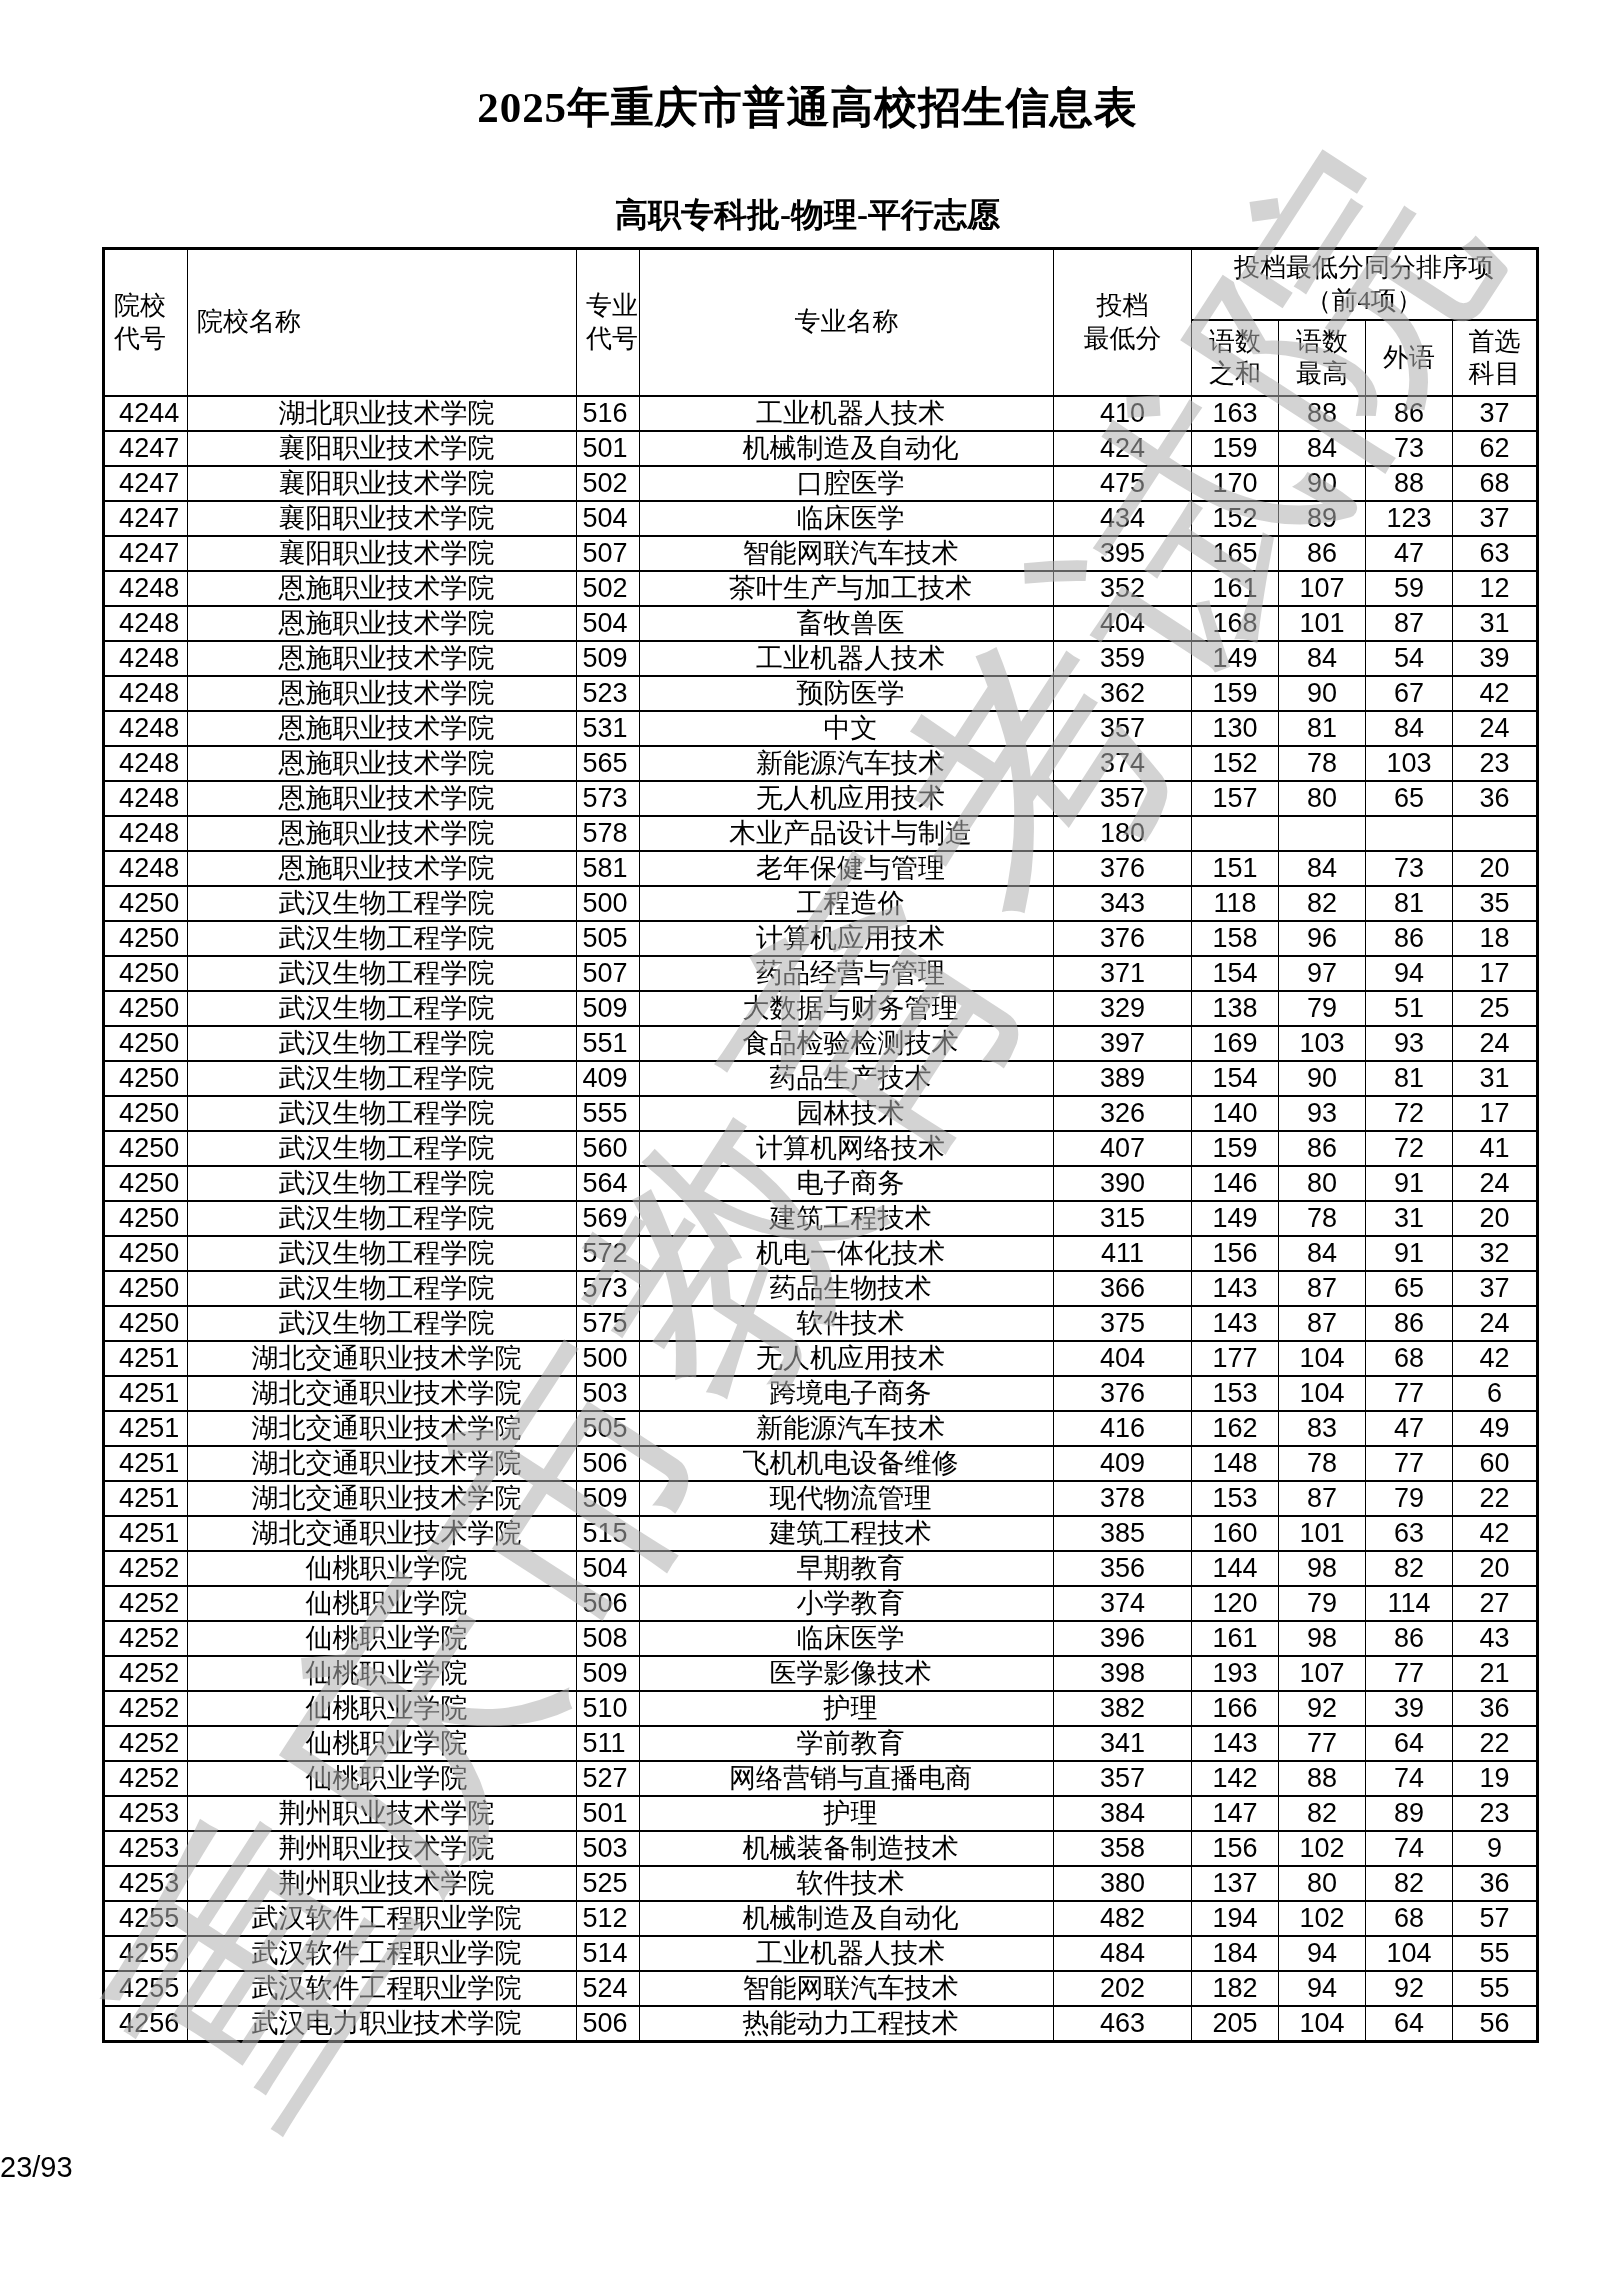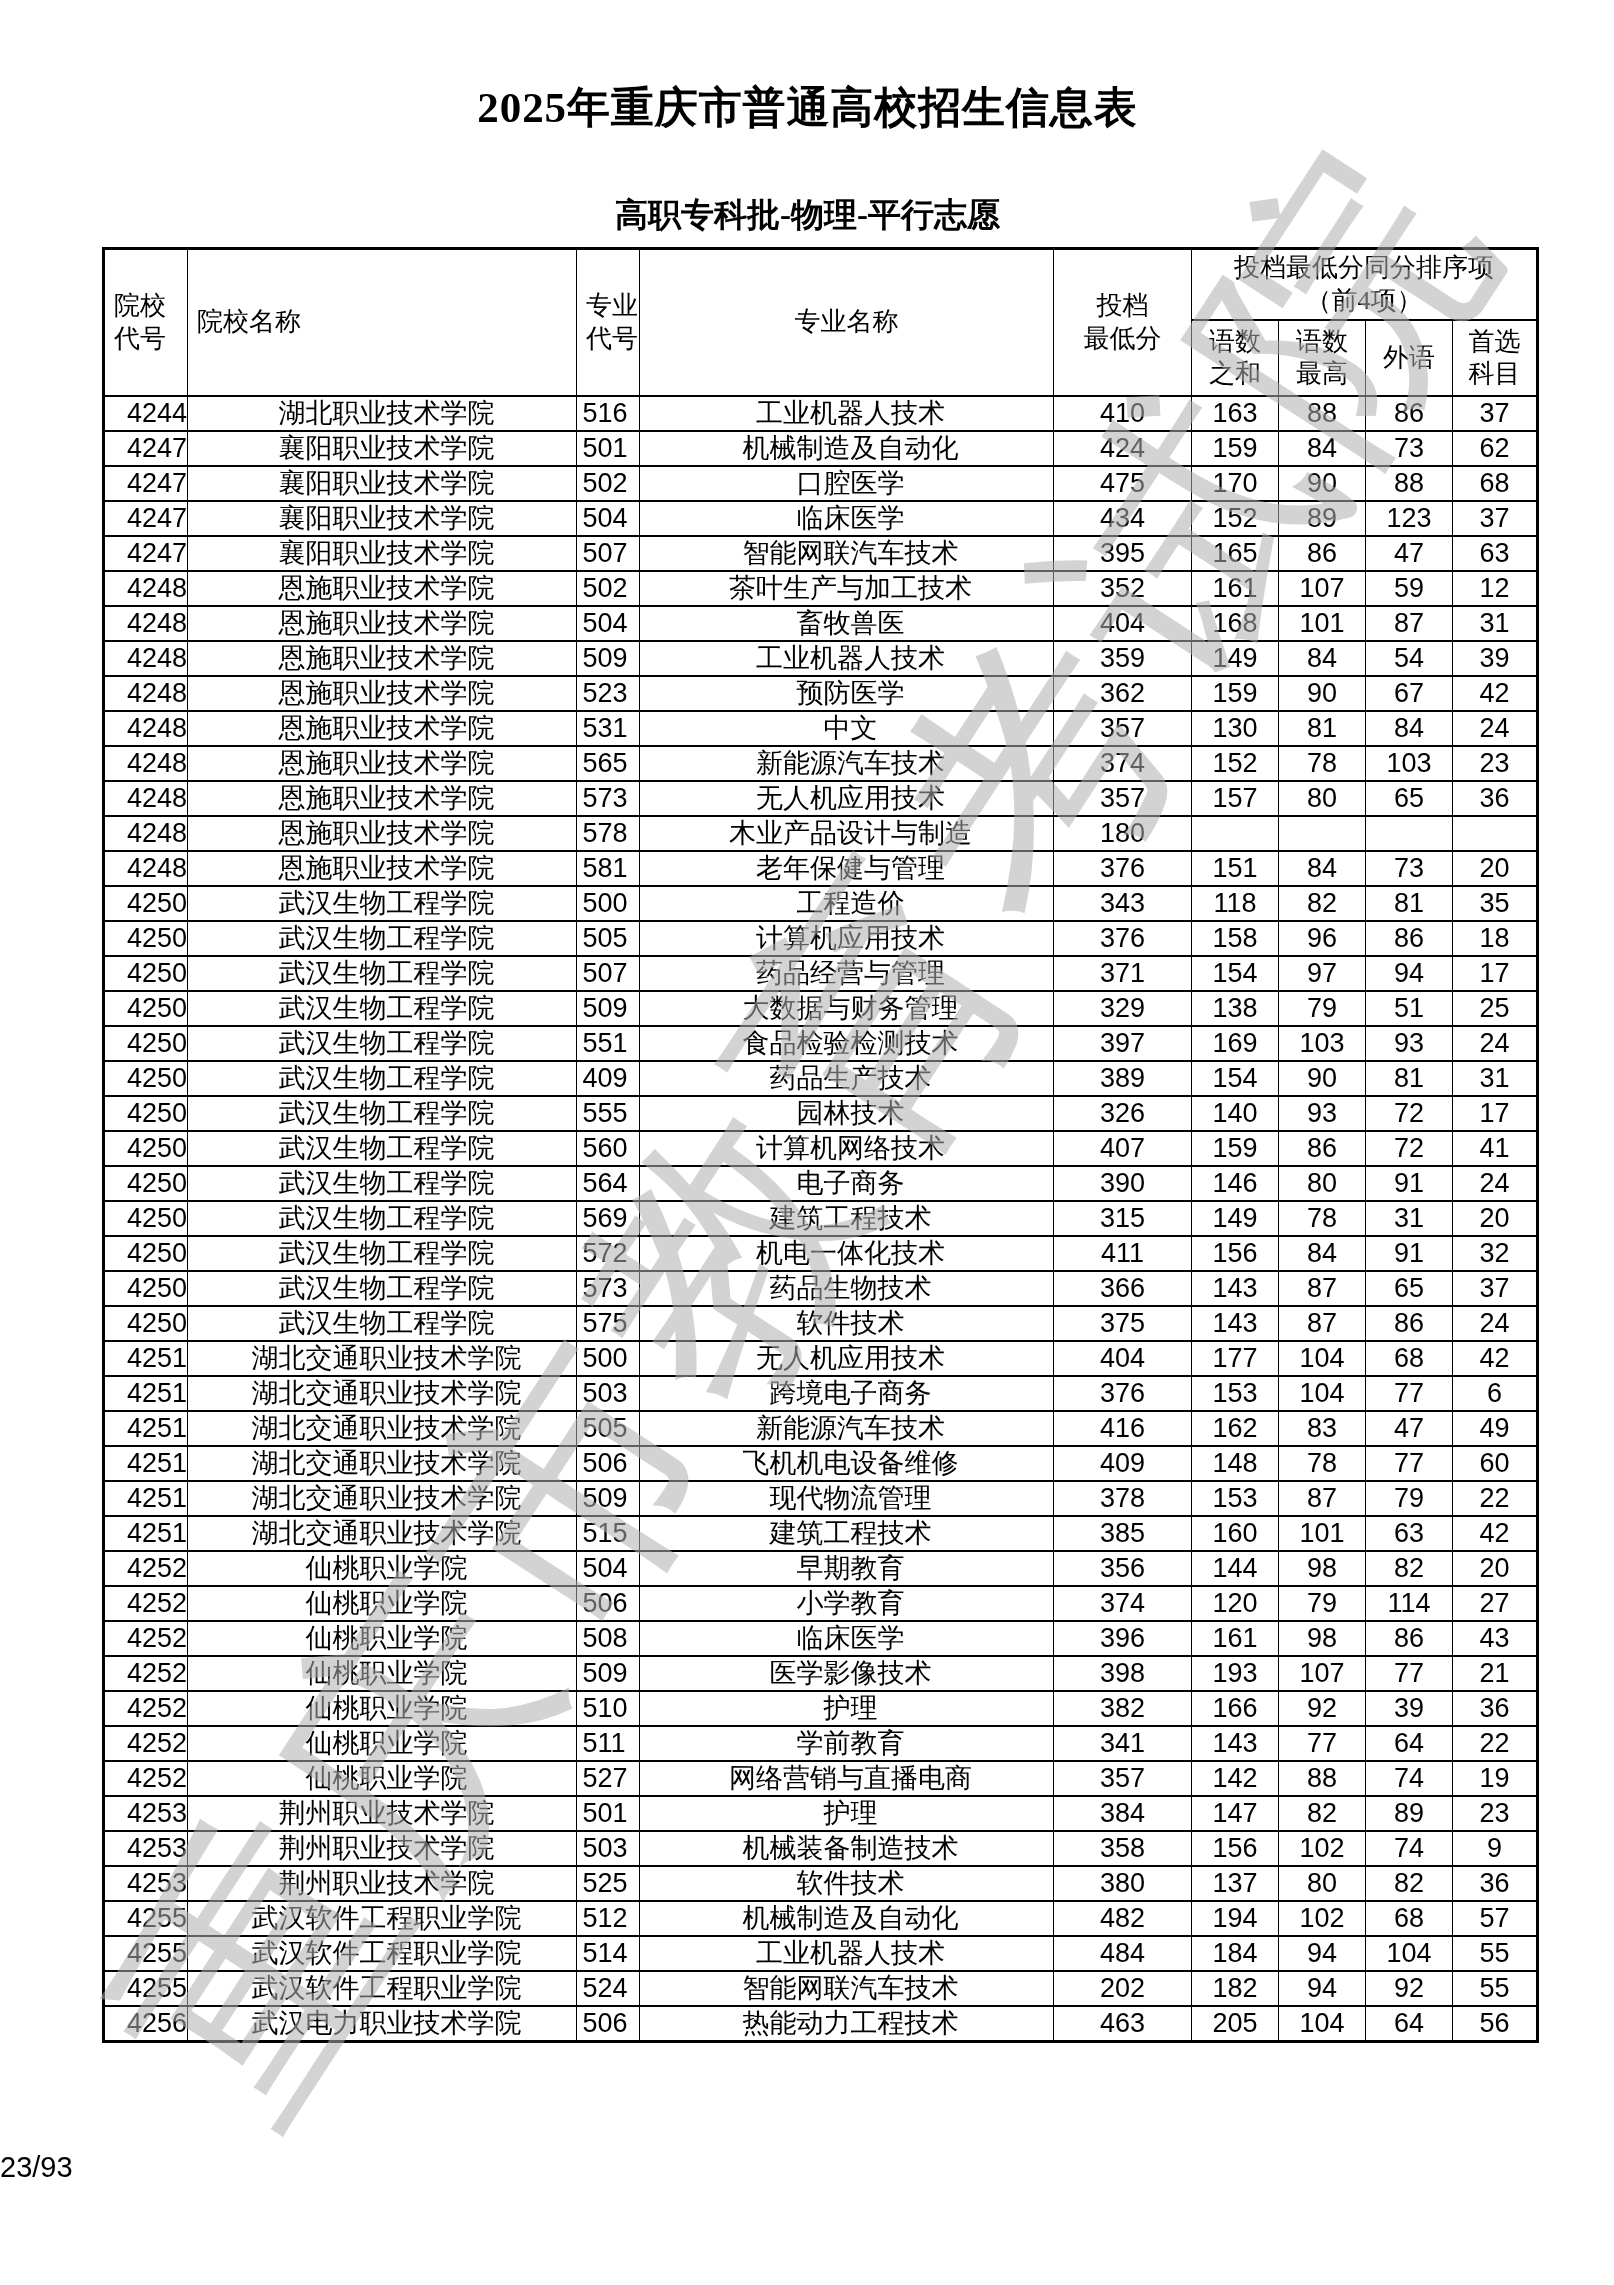--- a/index.html
+++ b/index.html
@@ -65,21 +65,21 @@
   }
   .score-table thead tr.group-row th { height: 69px; }
   .score-table thead tr.sub-row th { height: 74px; }
   .score-table tbody td {
     height: 33px;
     font-size: 27px;
     line-height: 1.05;
     white-space: nowrap;
   }
   
-  .score-table tbody td.c0 { text-align: right; padding-left: 6.3px; }
+  .score-table tbody td.c0 { text-align: center; padding-left: 6.3px; }
   .score-table tbody td.c1 { text-align: center; padding-left: 9px; font-family: "Liberation Serif", serif; }
   .score-table tbody td.c2 { text-align: left; padding-left: 5.4px; }
   .score-table tbody td.c3 { text-align: center; padding-left: 8.1px; font-family: "Liberation Serif", serif; }
   .score-table tbody td.c4,
   .score-table tbody td.c5,
   .score-table tbody td.c6,
   .score-table tbody td.c7,
   .score-table tbody td.c8 { text-align: center; }
   .page-number {
     position: absolute;

